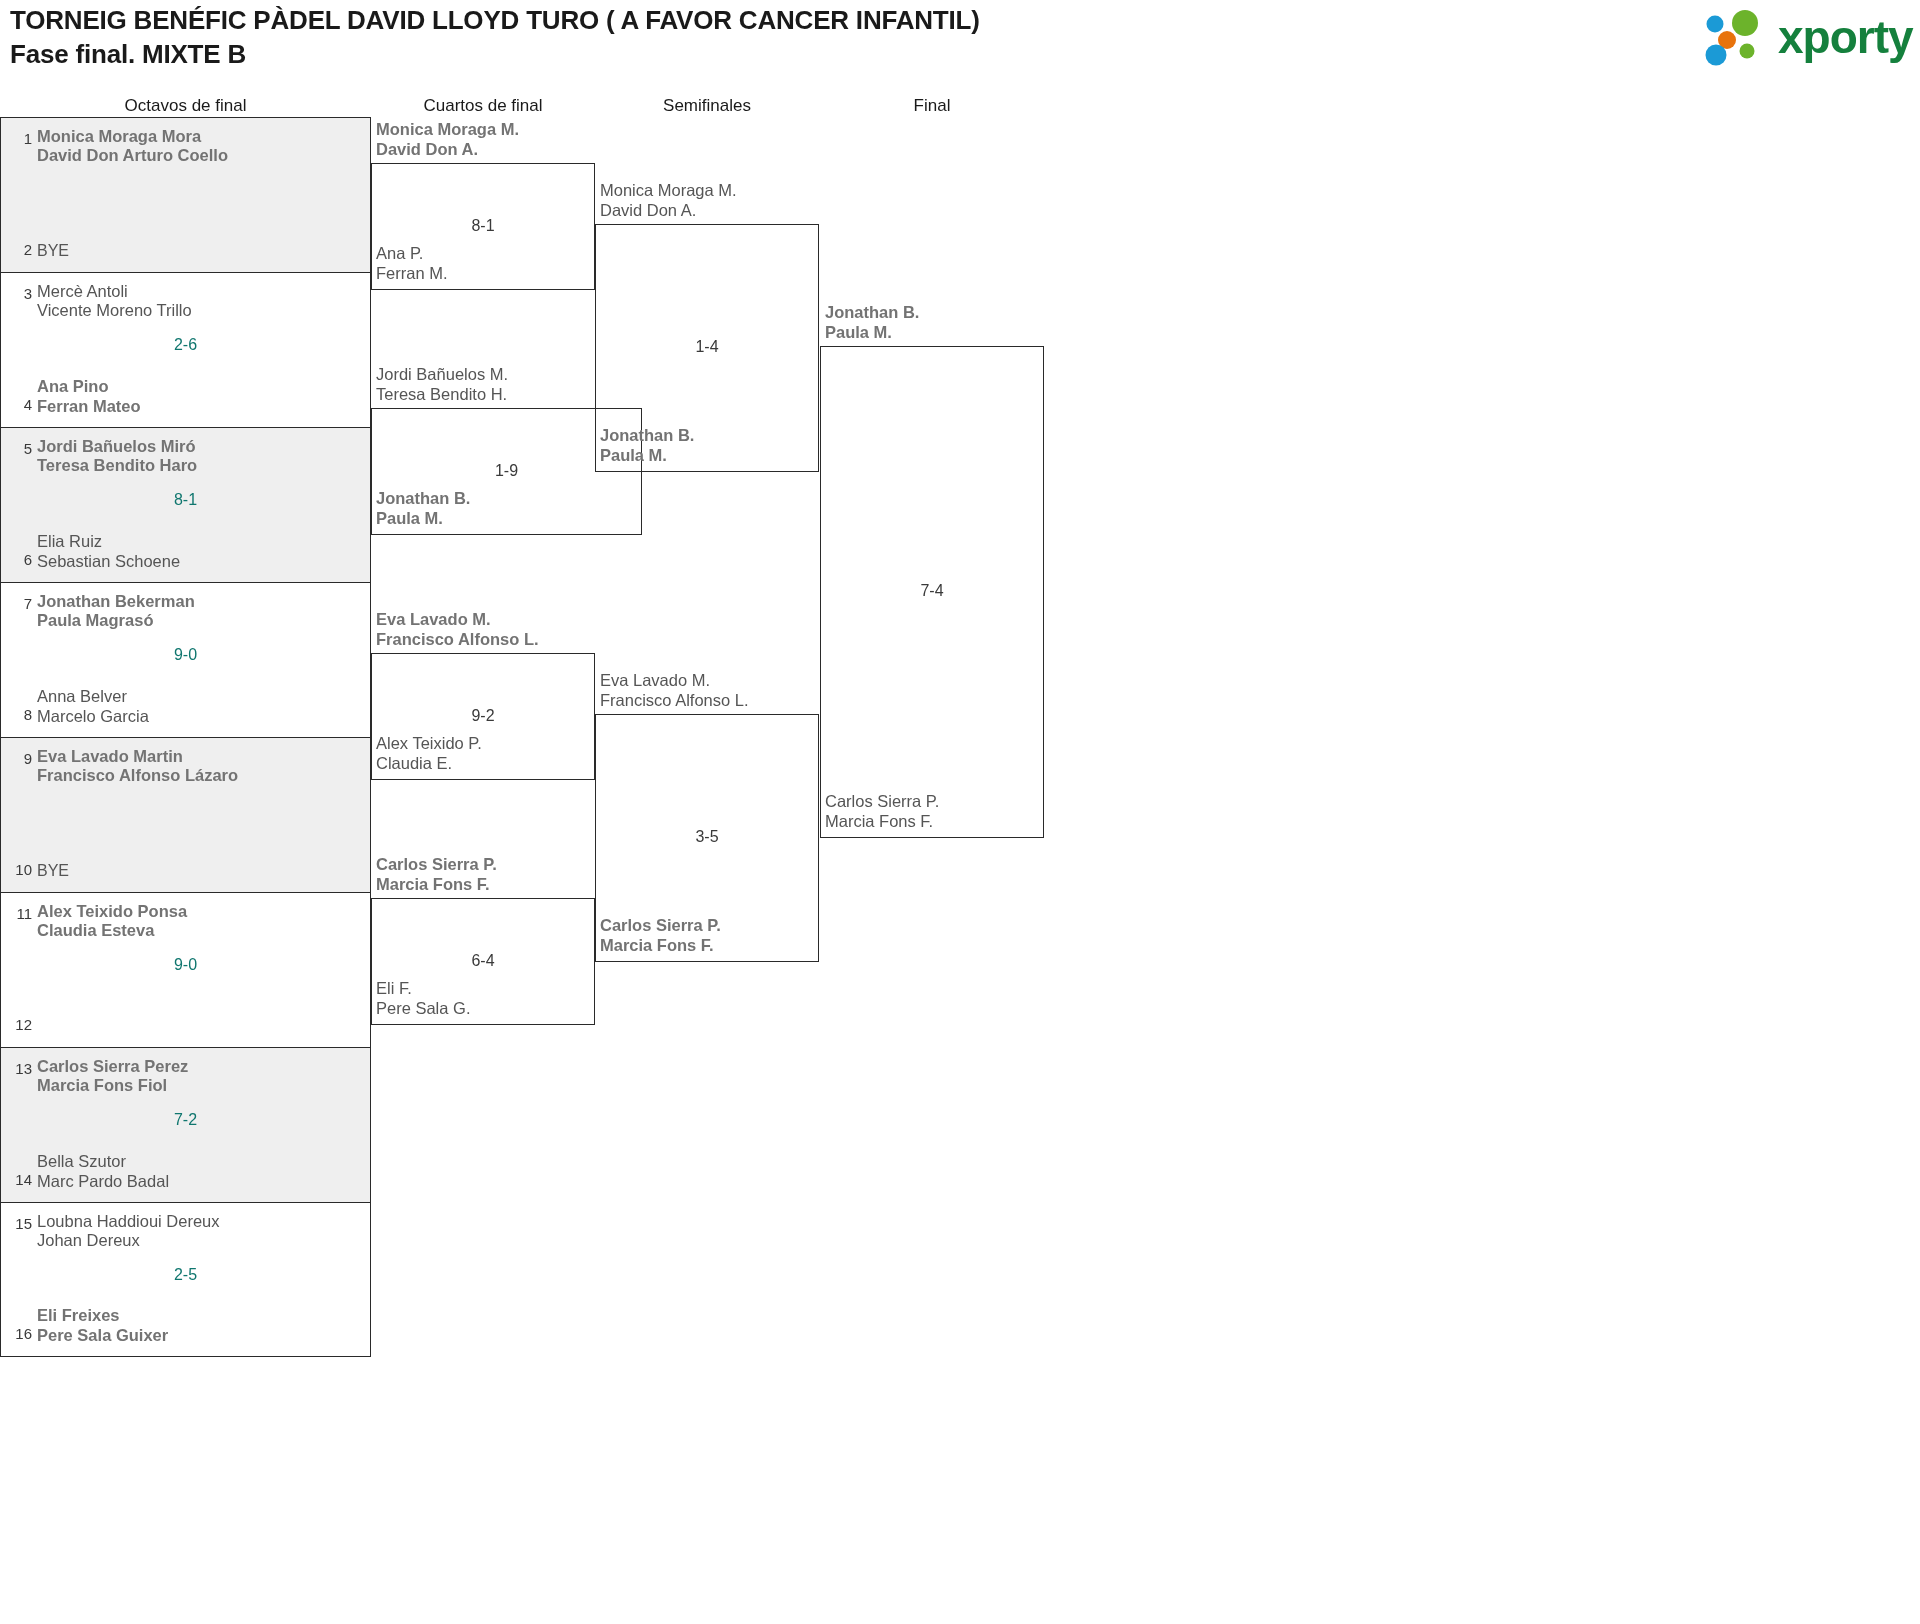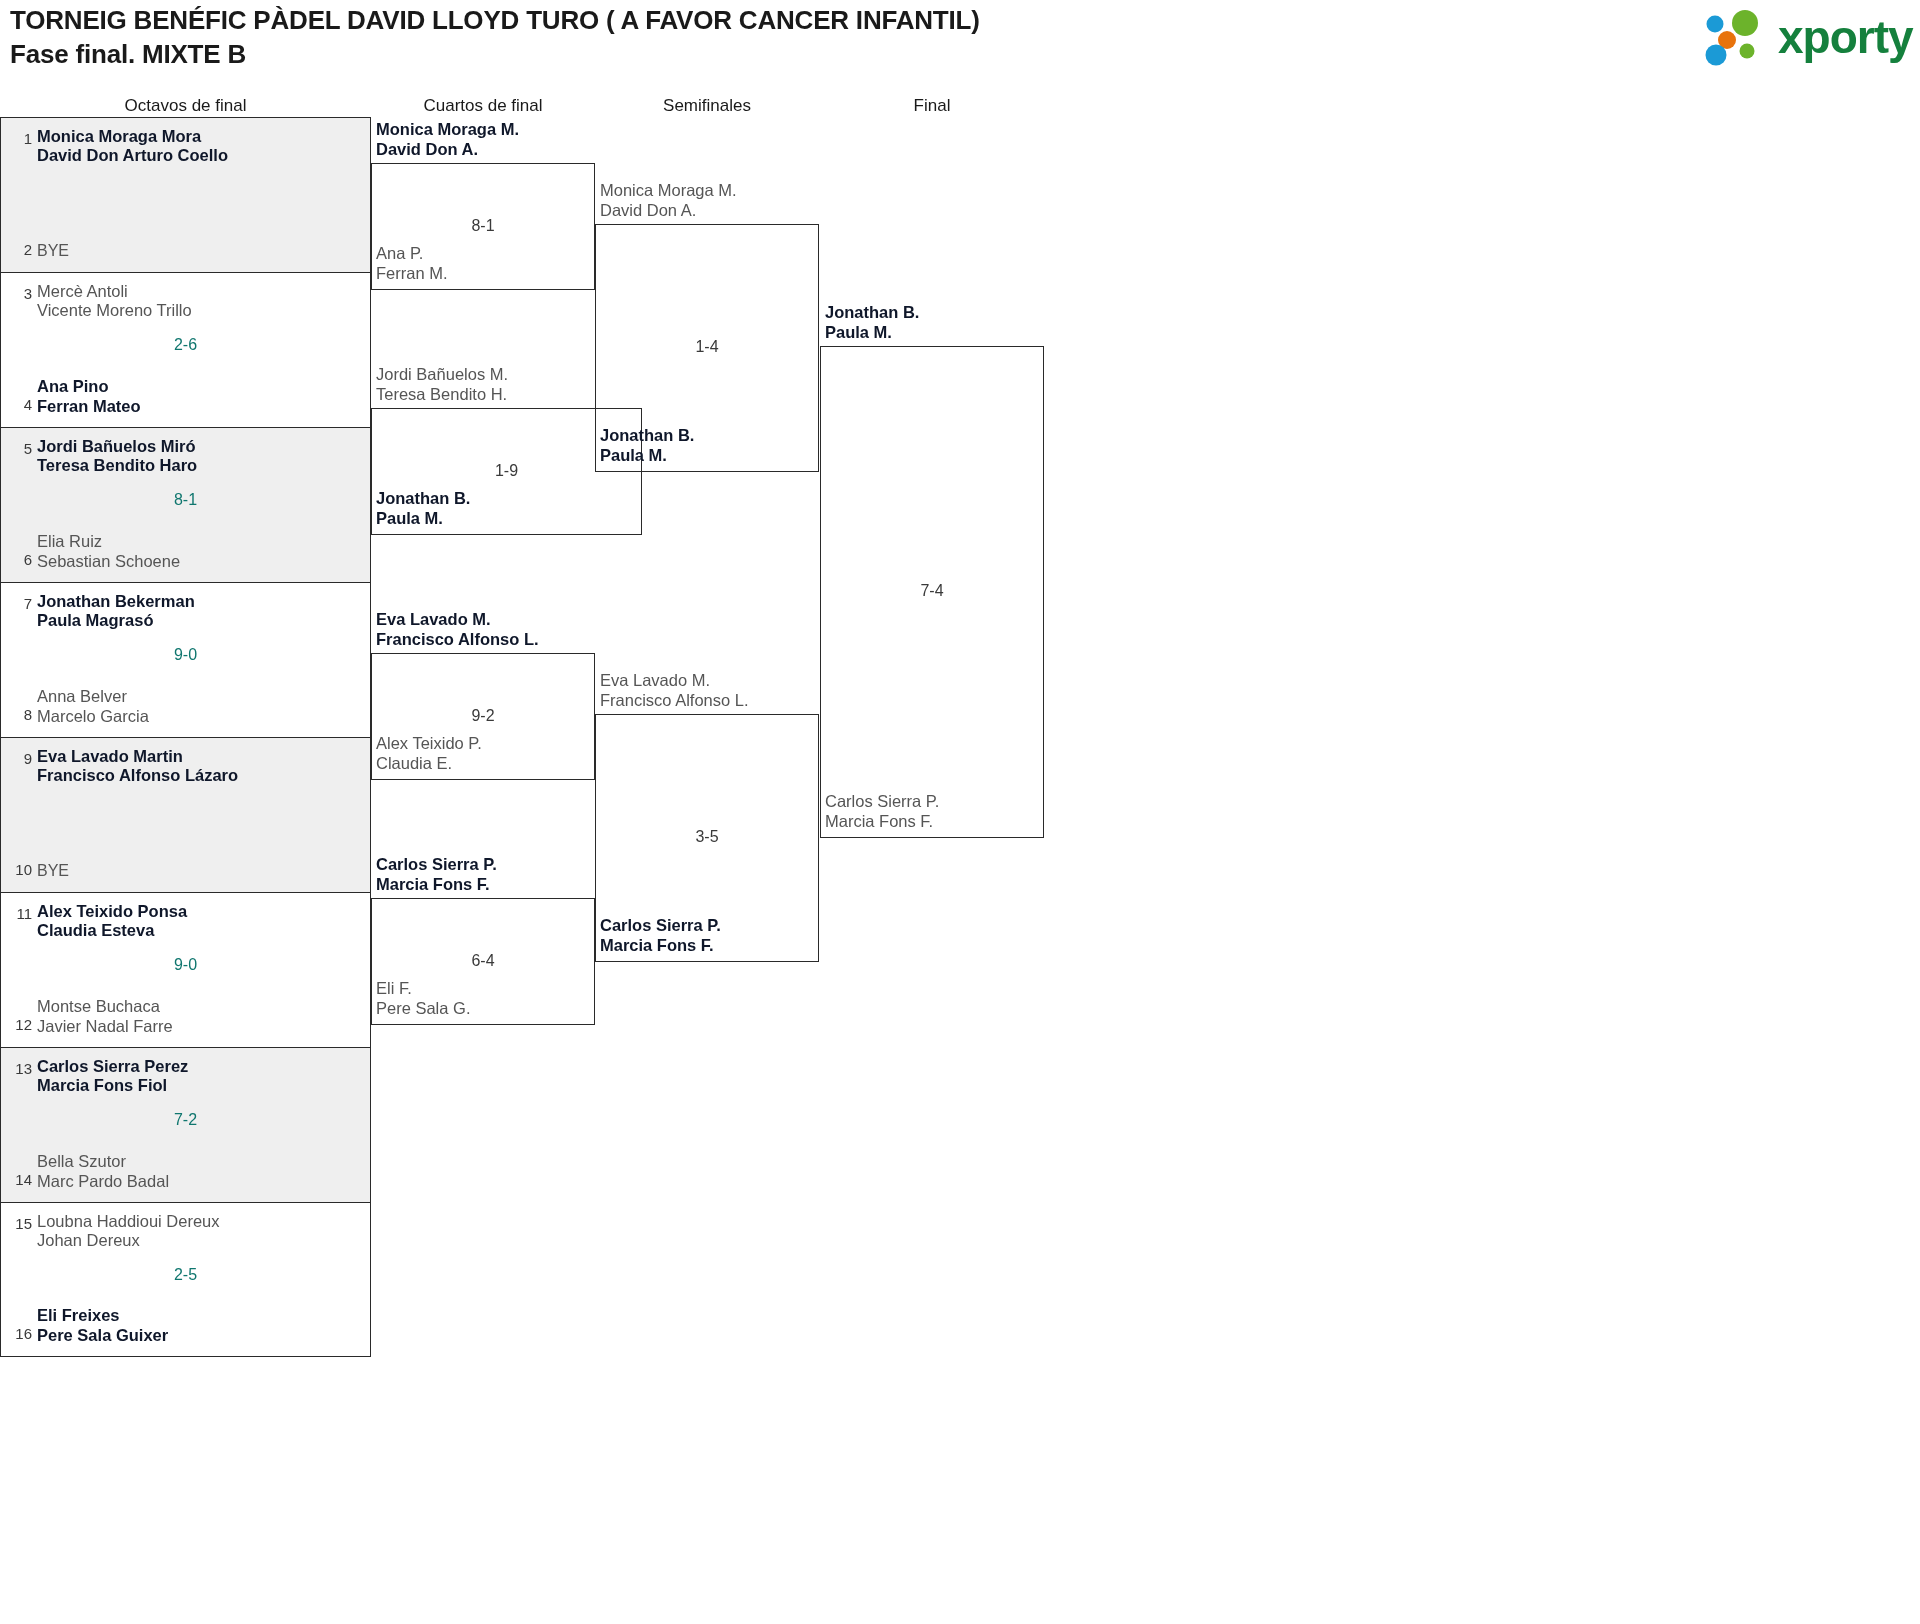--- a/index.html
+++ b/index.html
@@ -25,21 +25,21 @@
   
   .r1-col{position:absolute;left:0px;top:117px;width:371px;}
   .r1-block{position:relative;width:371px;height:155px;box-sizing:border-box;
             border-left:1.3px solid #2a2a2a;border-right:1.3px solid #2a2a2a;
             border-top:1.3px solid #2a2a2a;}
   .r1-block.last{border-bottom:1.3px solid #2a2a2a;}
   .r1-block.shaded{background:#efefef;}
   .seed{position:absolute;left:5px;width:26px;text-align:right;font-size:15px;color:#3a3a3a;}
   .team{position:absolute;left:36px;right:6px;font-size:16.5px;line-height:1.18;}
   .team .nm{display:block;white-space:nowrap;}
-  .winner{font-weight:bold;color:#0f172a;}
+  .winner{font-weight:bold;color:#737373;}
   .loser{font-weight:normal;color:#555;}
   .t-top{top:9px;}
   .t-bot{bottom:11px;}
   .seed-top{top:12px;}
   .seed-bot{bottom:14px;}
   .r1-score{position:absolute;left:0;right:0;top:63px;text-align:center;font-size:16px;color:#0f766e;}
   .bye{position:absolute;left:36px;bottom:12px;font-size:16px;color:#555;}
 
   
   .bx{position:absolute;box-sizing:border-box;border:1.3px solid #2a2a2a;}
@@ -133,24 +133,20 @@
         <span class="seed seed-bot">10</span>
         <span class="bye">BYE</span>
       </div>
       <div class="r1-block">
         <span class="seed seed-top">11</span>
         <span class="team t-top winner">
           <span class="nm">Alex Teixido Ponsa</span>
           <span class="nm">Claudia Esteva</span>
         </span>
         <span class="seed seed-bot">12</span>
-        <span class="team t-bot loser">
-          <span class="nm">Montse Buchaca</span>
-          <span class="nm">Javier Nadal Farre</span>
-        </span>
         <span class="r1-score">9-0</span>
       </div>
       <div class="r1-block shaded">
         <span class="seed seed-top">13</span>
         <span class="team t-top winner">
           <span class="nm">Carlos Sierra Perez</span>
           <span class="nm">Marcia Fons Fiol</span>
         </span>
         <span class="seed seed-bot">14</span>
         <span class="team t-bot loser">

